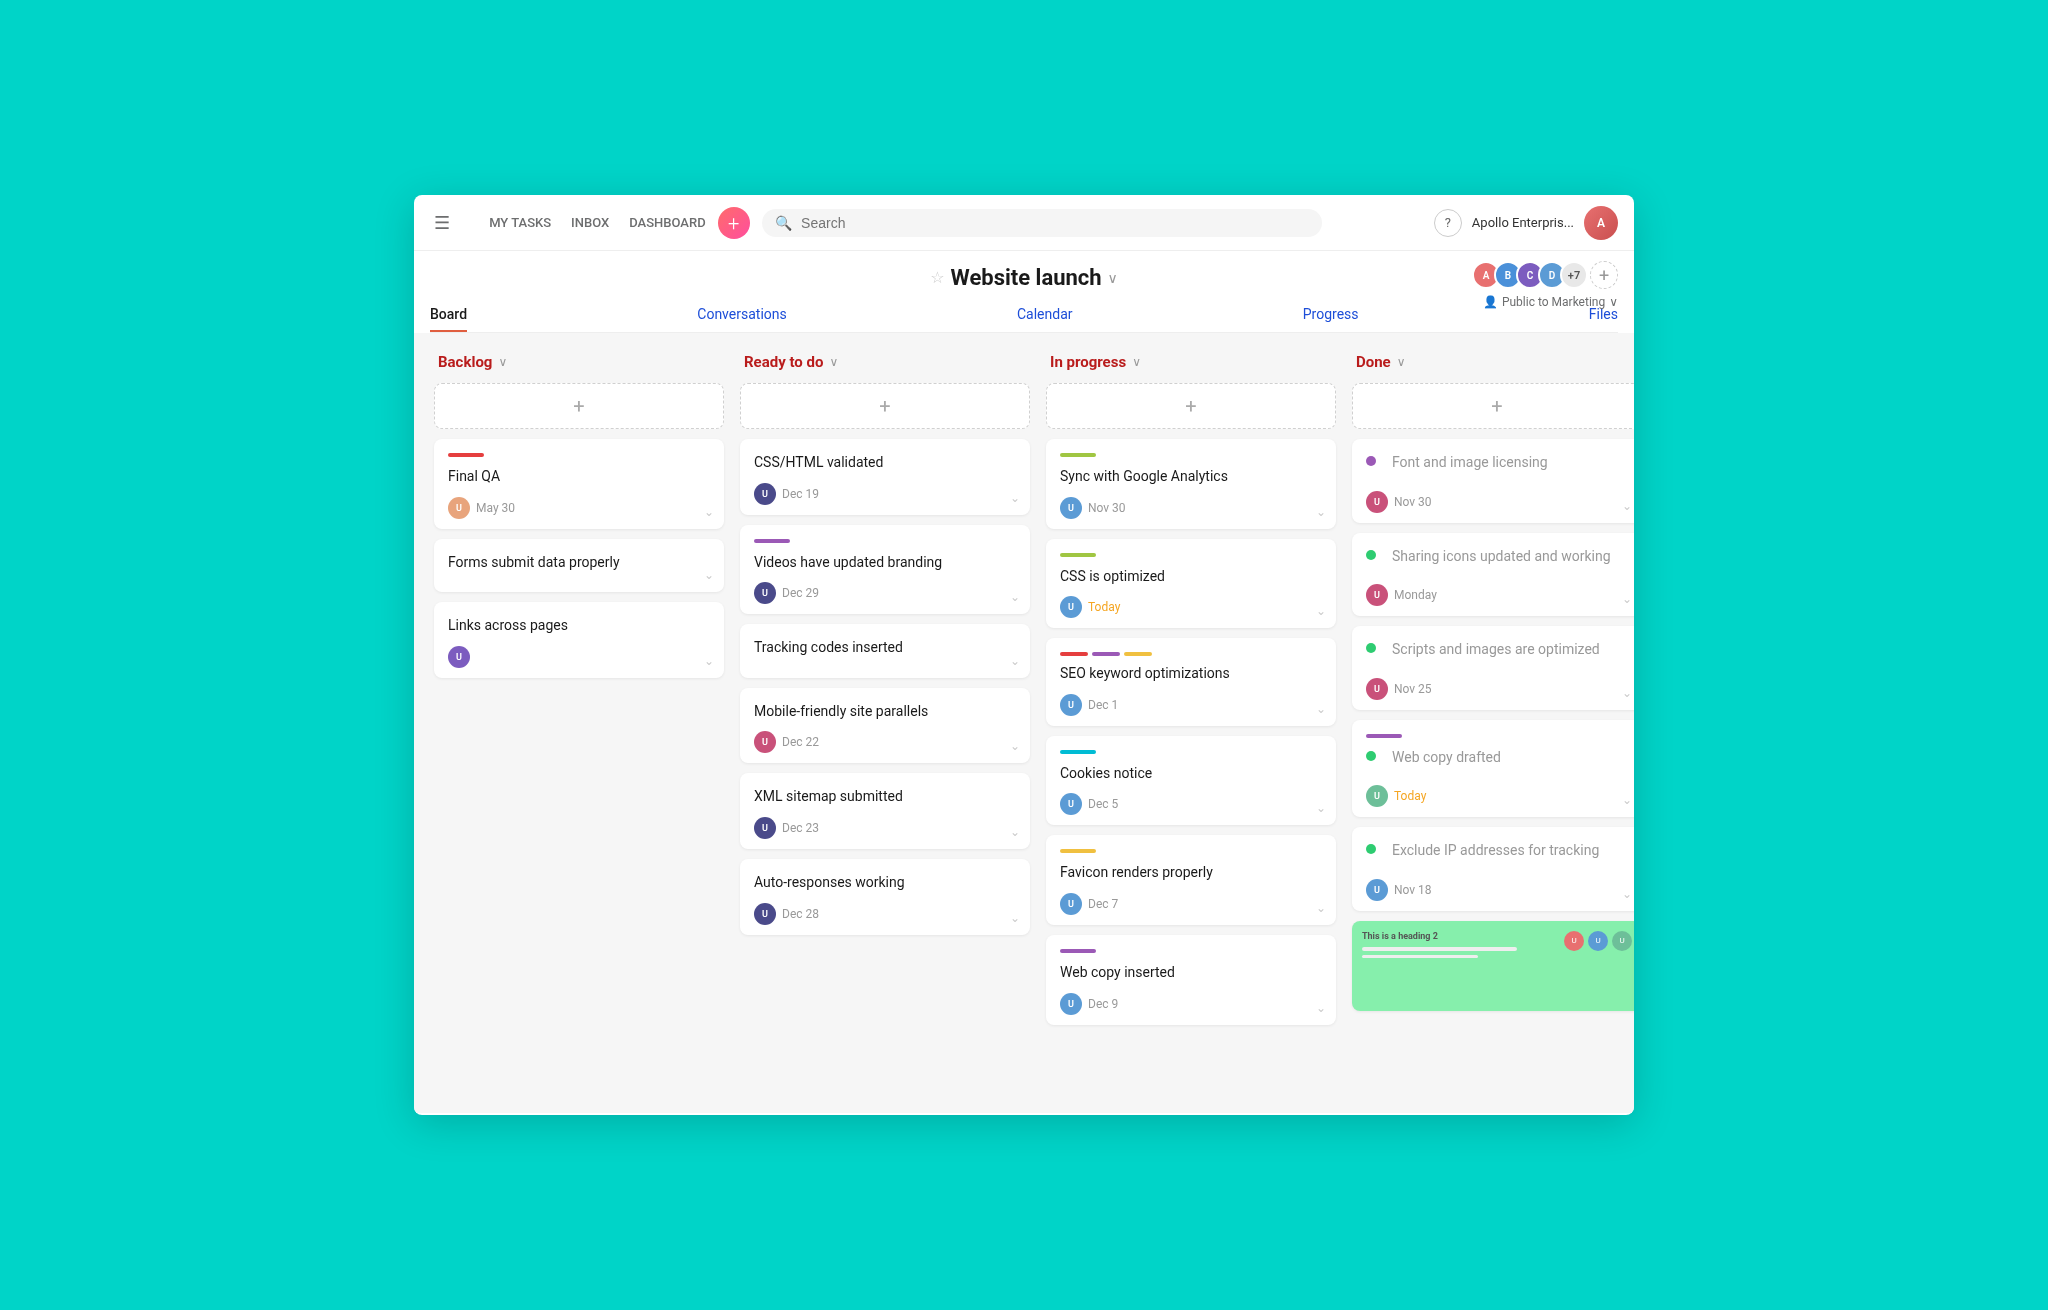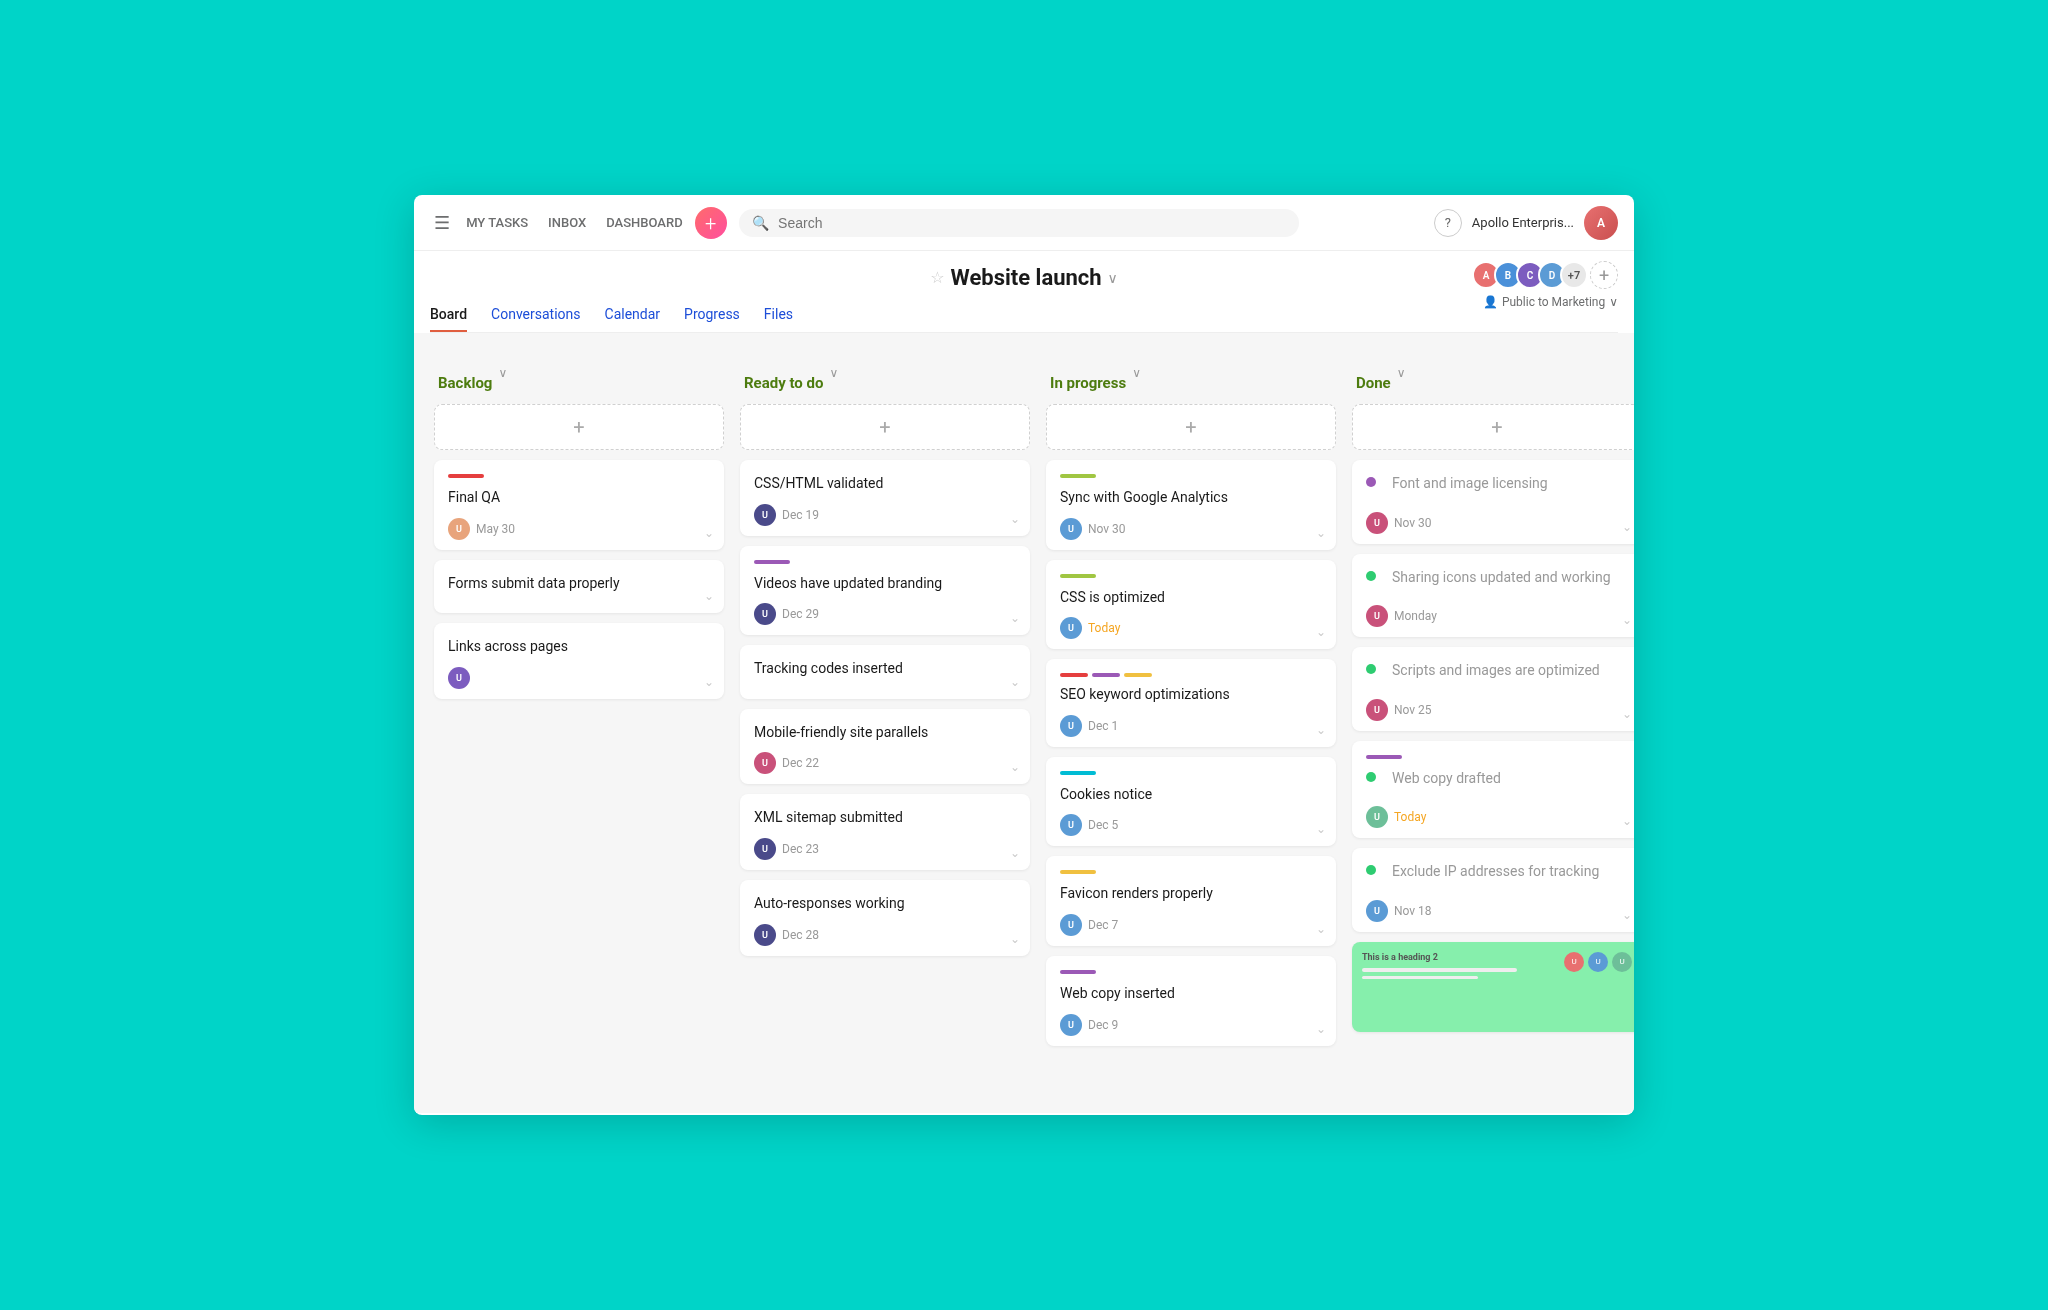--- a/index.html
+++ b/index.html
@@ -30,21 +30,21 @@
     }
     .hamburger {
       cursor: pointer;
       font-size: 18px;
       color: #6d6e6f;
       padding: 4px;
     }
     .nav-links {
       display: flex;
       gap: 20px;
-      margin-left: 0;
+      margin-left: 23px;
     }
     .nav-link {
       font-size: 13px;
       font-weight: 500;
       color: #6d6e6f;
       cursor: pointer;
       text-decoration: none;
     }
     .plus-btn {
       width: 32px;
@@ -131,21 +131,21 @@
       font-size: 22px;
       font-weight: 700;
       color: #1a1a1a;
     }
     .chevron-down { color: #999; font-size: 14px; cursor: pointer; }
     .project-tabs {
       display: flex;
       gap: 24px;
       border-bottom: 1px solid #eee;
       width: 100%;
-      justify-content: flex-start;
+      justify-content: space-between;
     }
     .tab {
       font-size: 14px;
       color: #1d4ed8;
       padding: 6px 0 8px;
       cursor: pointer;
       border-bottom: 2px solid transparent;
     }
     .tab.active {
       color: #1a1a1a;
@@ -218,22 +218,21 @@
     .column-header {
       display: flex;
       align-items: center;
       gap: 6px;
       margin-bottom: 12px;
       padding: 0 4px;
     }
     .column-title {
       font-size: 15px;
       font-weight: 700;
-      color: #4d7c0f;
-      margin-top: 21px;
+      color: #b91c1c;
     }
     .column-chevron { color: #999; font-size: 12px; cursor: pointer; }
     .add-card-btn {
       width: 100%;
       border: 1.5px dashed #d0d0d0;
       background: white;
       border-radius: 8px;
       padding: 10px;
       display: flex;
       align-items: center;

